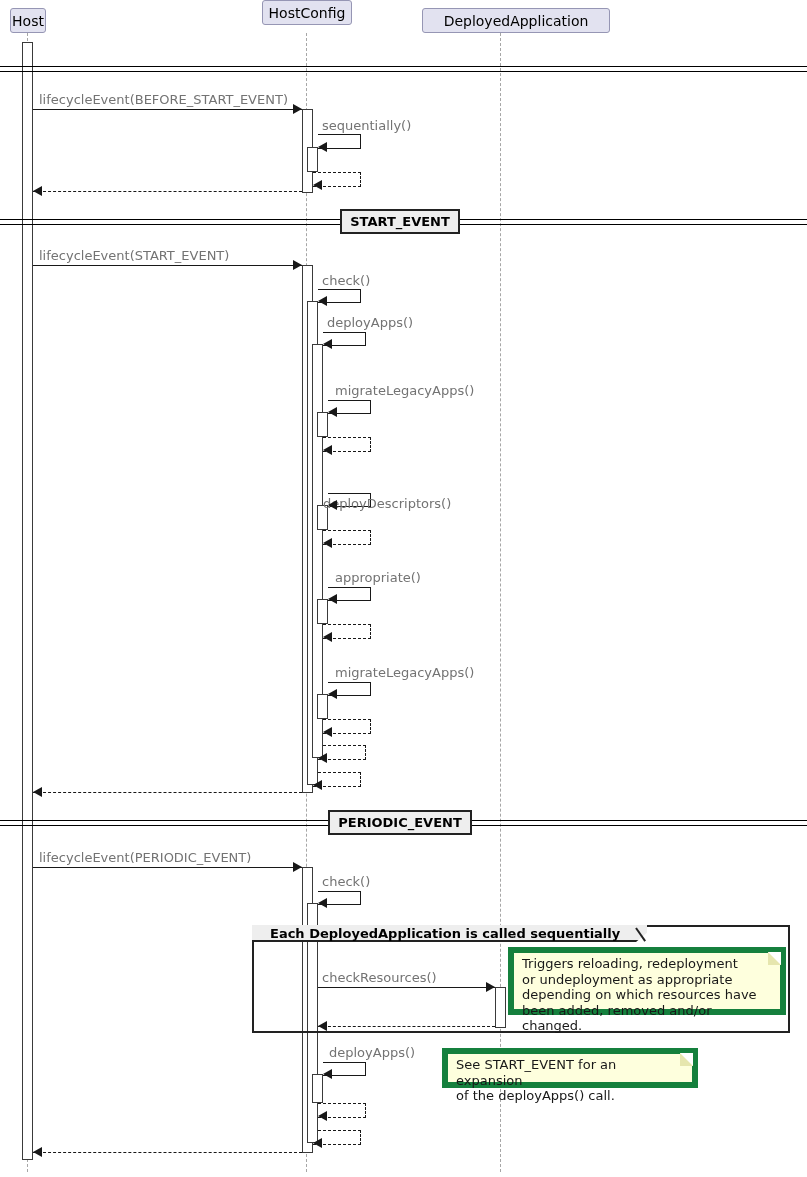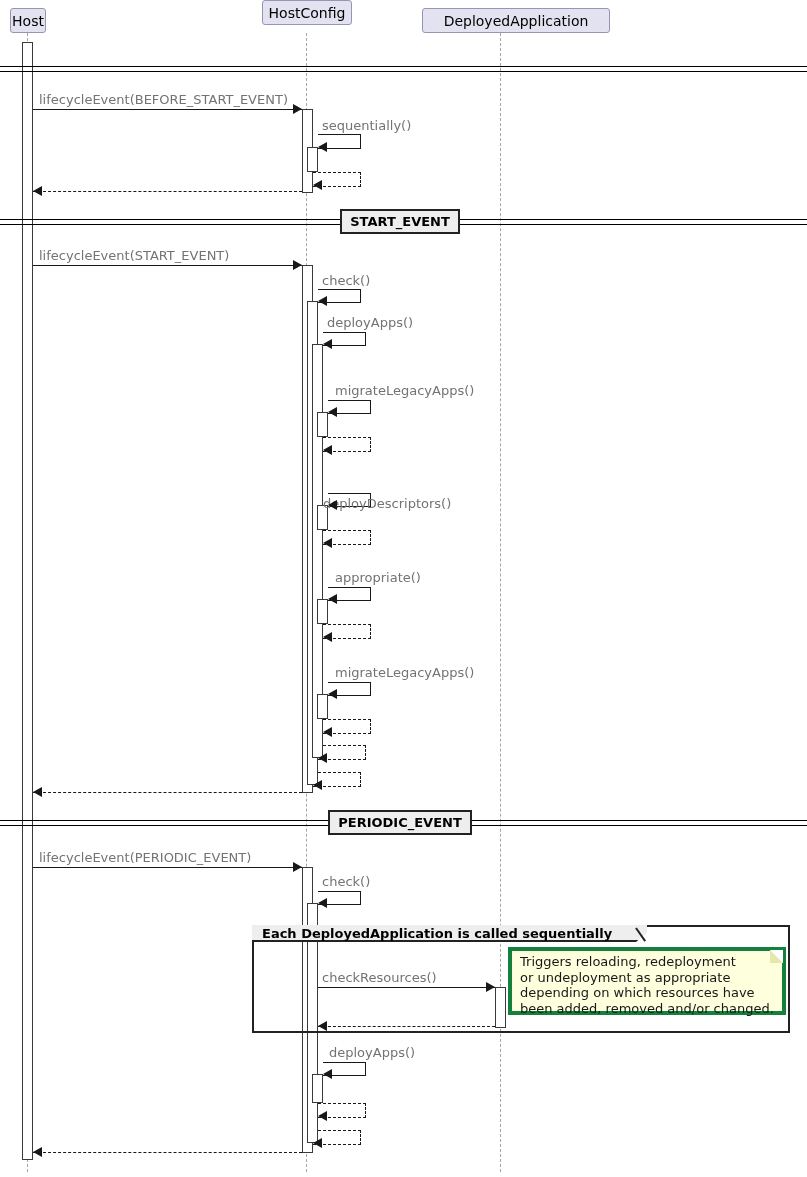--- a/index.html
+++ b/index.html
@@ -26,27 +26,27 @@
   .msg.dashed { border-top:1px dashed #181818; }
   .selfcall { position:absolute; border-top:1px solid #181818; border-right:1px solid #181818; border-bottom:1px solid #181818; z-index:2; }
   .selfret  { position:absolute; border-top:1px dashed #181818; border-right:1px dashed #181818; border-bottom:1px dashed #181818; z-index:2; }
   .arr { position:absolute; width:0; height:0; border-top:5px solid transparent; border-bottom:5px solid transparent; z-index:5; }
   .arr-r { border-left:9px solid #181818; }
   .arr-l { border-right:9px solid #181818; }
   .mlabel { position:absolute; font-size:13px; height:16px; line-height:16px; white-space:nowrap; z-index:5; color:#737373; }
   .groupframe { position:absolute; box-sizing:border-box; border:2px solid #222222; z-index:4; background:transparent; }
   .grouplabel {
     position:absolute; box-sizing:border-box; background:#EEEEEE; z-index:5;
-    font-size:13px; font-weight:bold; color:#000; line-height:17px; padding-left:10px;
+    font-size:13px; font-weight:bold; color:#000; line-height:17px; padding-left:18px;
     clip-path:polygon(0 0, 100% 0, 100% 45%, calc(100% - 11px) 100%, 0 100%);
     border-bottom:2px solid #222;
   }
   .groupcut { position:absolute; width:16px; height:0; border-top:2px solid #222; transform:rotate(55deg); transform-origin:left center; z-index:5; }
   .note {
-    position:absolute; box-sizing:border-box; background:#FEFFDD; border:4px solid #15803d; z-index:6;
+    position:absolute; box-sizing:border-box; background:#FEFFDD; border:6px solid #15803d; z-index:6;
     font-size:13px; line-height:15.5px; padding:3px 8px; color:#181818;
   }
   .note::after {
     content:""; position:absolute; top:-1px; right:-1px; width:0; height:0;
     border-style:solid; border-width:0 13px 13px 0;
     border-color:#ffffff #ffffff #e6e6ae #ffffff;
   }
 </style>
 </head>
 <body>
@@ -170,20 +170,24 @@
     <div>been added, removed and/or changed.</div>
   </div>
 
   <div class="mlabel" style="left:322px; top:970px;">checkResources()</div>
   <div class="msg" style="left:318px; top:987px; width:177px;"></div>
   <div class="arr arr-r" style="left:486px; top:982px;"></div>
   <div class="actbar" style="left:495px; top:987px; height:41px;"></div>
   <div class="msg dashed" style="left:318px; top:1026px; width:177px;"></div>
   <div class="arr arr-l" style="left:318px; top:1021px;"></div>
 
+  <div class="note" style="left:442px; top:1048px; width:256px; height:40px;">
+    <div>See START_EVENT for an expansion</div>
+    <div>of the deployApps() call.</div>
+  </div>
 
   <div class="mlabel" style="left:329px; top:1045px;">deployApps()</div>
   <div class="selfcall" style="left:323px; top:1062px; width:42px; height:12px;"></div>
   <div class="arr arr-l" style="left:323px; top:1069px;"></div>
   <div class="actbar" style="left:312px; top:1074px; height:29px;"></div>
   <div class="selfret" style="left:318px; top:1103px; width:47px; height:13px;"></div>
   <div class="arr arr-l" style="left:318px; top:1111px;"></div>
   <div class="selfret" style="left:313px; top:1130px; width:47px; height:13px;"></div>
   <div class="arr arr-l" style="left:313px; top:1138px;"></div>
 

